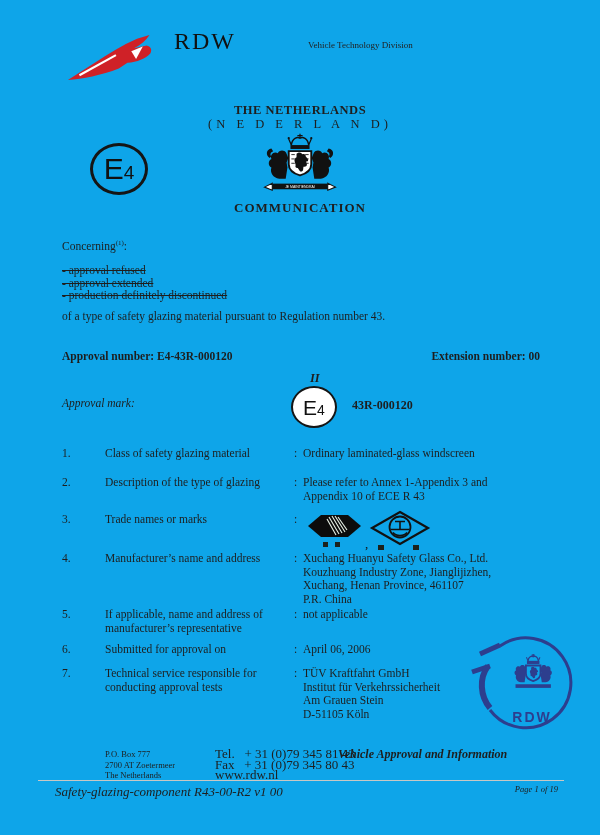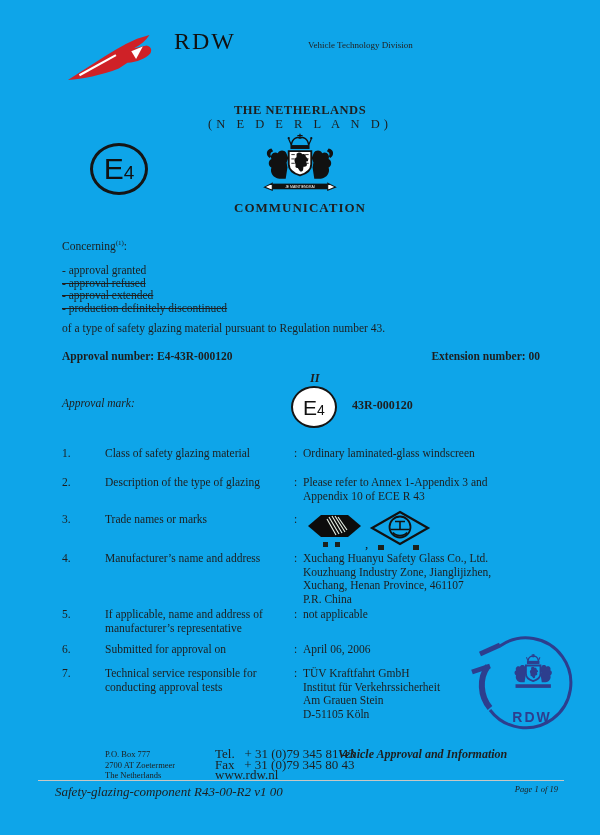--- a/index.html
+++ b/index.html
@@ -105,21 +105,20 @@
     <rect x="28" y="61.5" width="64" height="6.5" fill="#111"></rect>
     <text x="60" y="66.6" font-size="4" fill="#ffffff" text-anchor="middle" font-family="Liberation Sans, sans-serif">JE MAINTIENDRAI</text>
   </svg>
 
   <div class="doc-title">COMMUNICATION</div>
 
   <div class="concerning">
     <div class="head">
       <span>Concerning</span><sup>(1)</sup><span>:</span>
     </div>
-    <div class="opt">- approval granted</div>
     <div class="opt struck">- approval refused</div>
     <div class="opt struck">- approval extended</div>
     <div class="opt struck">- production definitely discontinued</div>
     <div class="subject">of a type of safety glazing material pursuant to Regulation number 43.</div>
   </div>
 
   <div class="approval-row">
     <span>Approval number: E4-43R-000120</span>
     <span>Extension number: 00</span>
   </div>

